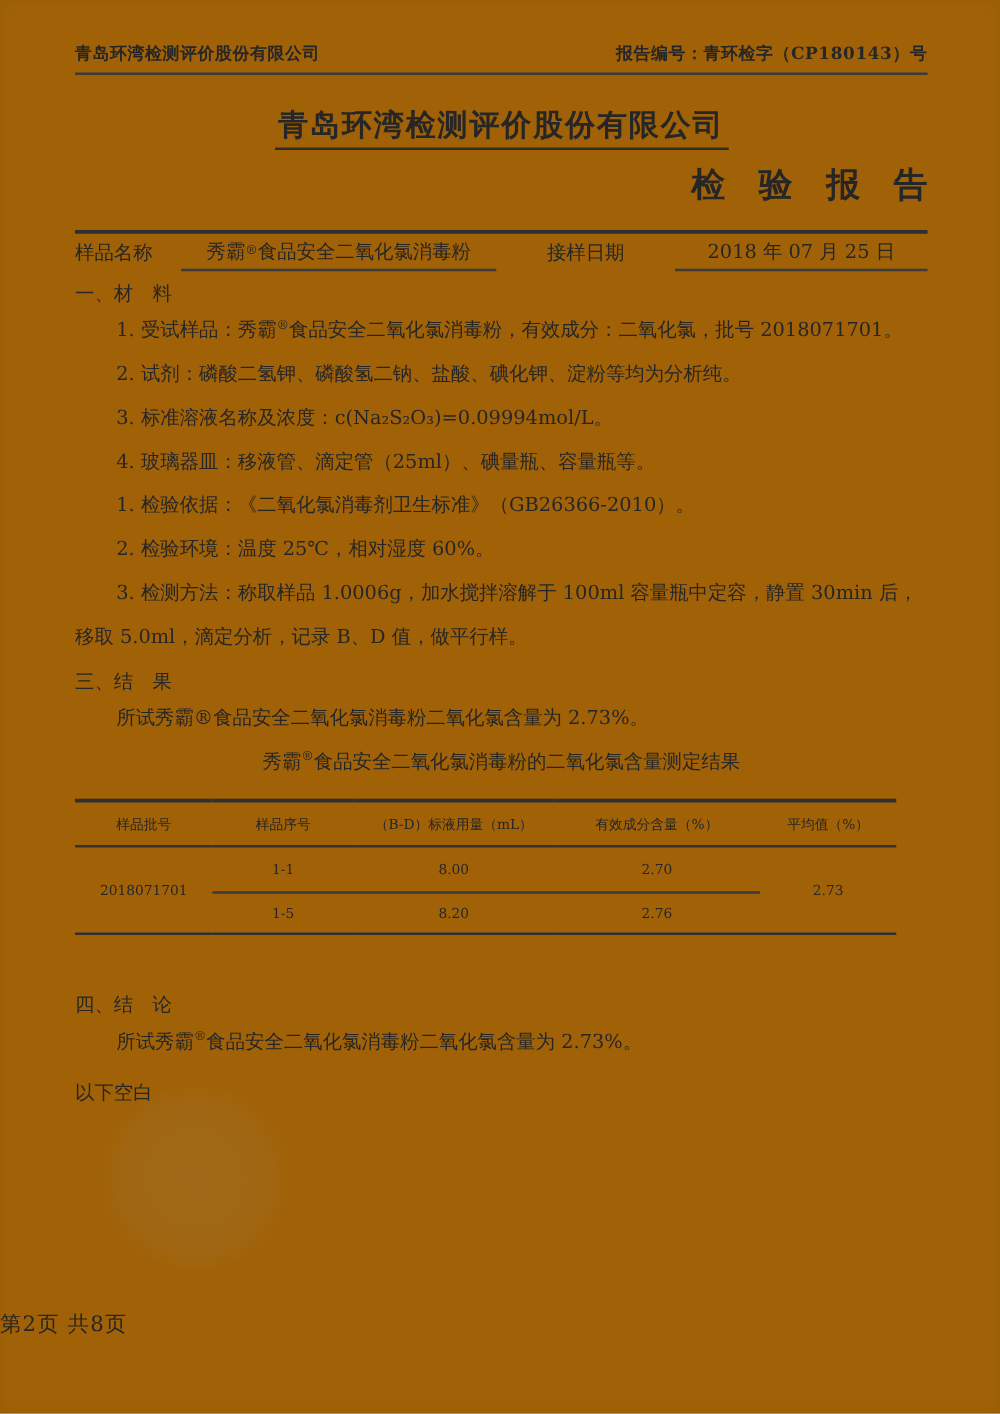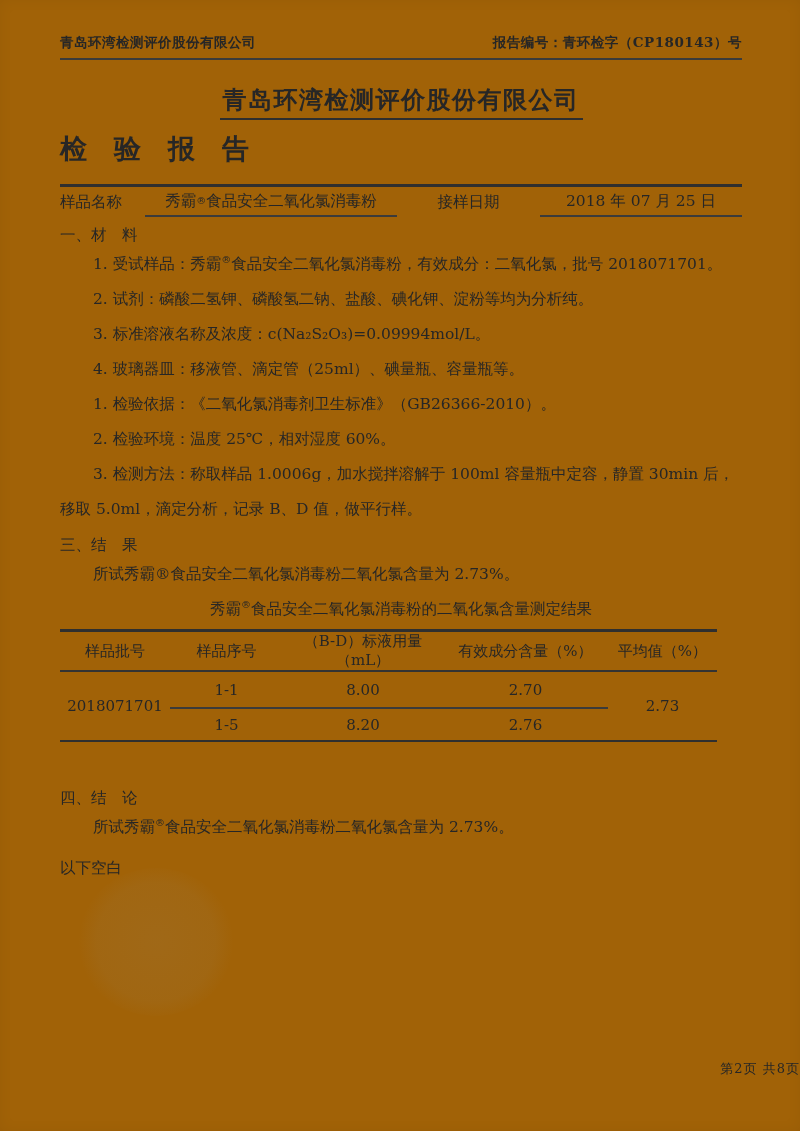--- a/index.html
+++ b/index.html
@@ -26,21 +26,21 @@
   .doc-header .right { font-weight:bold; }
 
   .company-title { text-align:center; margin-top:24px; }
   .company-title span {
     display:inline-block;
     font-size:24px; font-weight:bold; letter-spacing:1.5px;
     border-bottom:2px solid #2e2e2e;
     padding:0 3px 2px 3px;
   }
   .report-title {
-    text-align:left; margin-top:12px;
+    text-align:right; margin-top:12px;
     font-size:27px; font-weight:bold; line-height:34px;
   }
 
   
   .info-table { margin-top:18px; border-top:3px solid #2f2f2f; }
   .info-row { display:flex; height:30px; font-size:15.5px; }
   .info-row .c { display:flex; align-items:center; }
   .info-row .l1 { width:85px; }
   .info-row .v1 { width:252px; justify-content:center; border-bottom:2px solid #3b3b3b; }
   .info-row .l2 { width:143px; justify-content:center; }
@@ -48,26 +48,26 @@
 
   .sec-heading { margin:6px 0 0 0; font-size:15.5px; line-height:24px; font-weight:normal; }
   .para { margin:0; font-size:15.5px; line-height:35px; text-indent:33px; }
 
   .sup { font-size:10px; vertical-align:super; line-height:0; }
 
   .table-title { margin:0; text-align:center; font-size:15.5px; line-height:35px; }
 
   
   .result-table {
-    margin-top:2px;
+    margin-top:12px;
     width:657px;
     border-collapse:collapse;
     border-top:3px solid #2f2f2f;
     border-bottom:2.5px solid #2f2f2f;
-    font-size:15px;
+    font-size:11px;
     table-layout:fixed;
   }
   .result-table th, .result-table td {
     text-align:center; vertical-align:middle;
     font-weight:normal; padding:0;
   }
   .result-table thead th { height:34px; border-bottom:2px solid #333; }
   .result-table .r1 td { height:35px; }
   .result-table .r2 td { height:31px; }
   .result-table .r1 td.mid { border-bottom:2px solid #3b3b3b; }
@@ -81,21 +81,21 @@
   .below-blank { margin-top:6px; font-size:15.5px; line-height:35px; }
 
   .stamp-ghost {
     position:absolute; left:78px; top:868px;
     width:156px; height:148px; border-radius:50%;
     background:radial-gradient(circle, rgba(150,160,165,0.10) 0%, rgba(150,160,165,0.07) 55%, rgba(150,160,165,0) 72%);
   }
 
   .doc-footer {
     position:absolute; top:1048px; left:0; width:100%;
-    text-align:right; font-size:13px; letter-spacing:1px;margin-top:12px;
+    text-align:left; font-size:17px; letter-spacing:1px;
   }
 </style>
 </head>
 <body>
 
 <div class="page">
   <div class="content">
 
     <div class="doc-header">
       <span class="left">青岛环湾检测评价股份有限公司</span>

